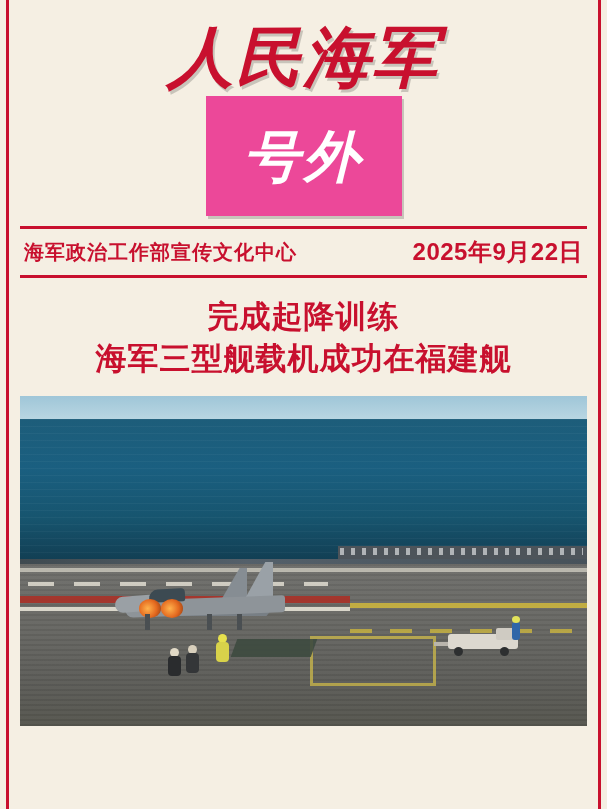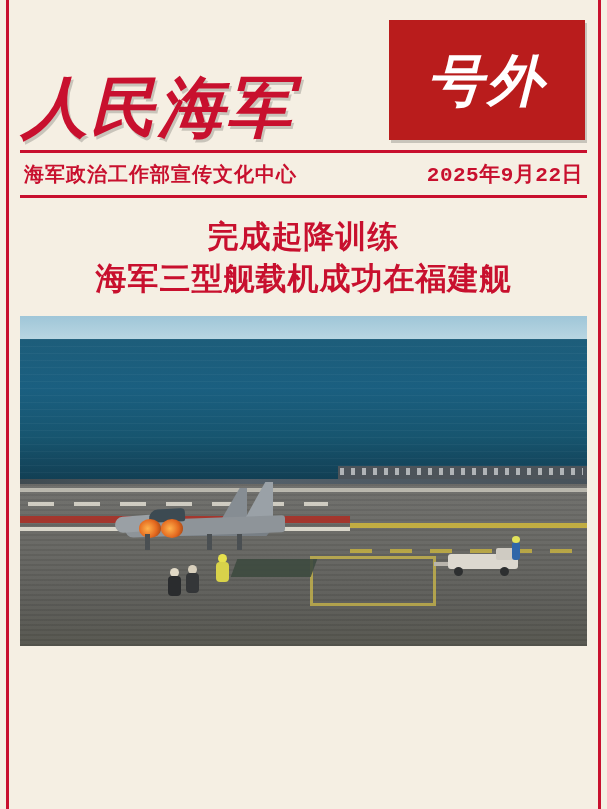--- a/index.html
+++ b/index.html
@@ -29,42 +29,43 @@
     width: 3px;
     background: #c8102e;
   }
   .edge-rule.left { left: 6px; }
   .edge-rule.right { right: 6px; }
 
   .masthead {
     position: relative;
     padding: 14px 22px 0 22px;
     display: flex;
-    align-items: flex-end;
+    align-items: center;
     justify-content: space-between;
+    flex-direction: column;
   }
   .title-block {
     position: relative;
     padding-top: 10px;
     flex: 0 0 auto;
   }
   .paper-title {
     font-family: "DejaVu Serif", serif;
     font-weight: bold;
     font-style: italic;
     font-size: 66px;
     line-height: 1;
     color: #c8102e;
     letter-spacing: 2px;
     text-shadow: 2px 3px 0 rgba(0,0,0,0.18);
     white-space: nowrap;
   }
   .extra-box {
     margin-top: 6px;
-    background: #b91c1c;
+    background: #ec4899;
     width: 196px;
     height: 120px;
     display: flex;
     align-items: center;
     justify-content: center;
     box-shadow: 2px 3px 0 rgba(0,0,0,0.18);
   }
   .extra-box .extra-text {
     font-family: "DejaVu Serif", serif;
     font-weight: bold;
@@ -87,23 +88,23 @@
     text-align: center;
   }
   .subhead-row .org {
     font-family: "DejaVu Sans", sans-serif;
     font-weight: bold;
     font-size: 20px;
     color: #c8102e;
     letter-spacing: 1px;
   }
   .subhead-row .pubdate {
-    font-family: Liberation Mono, monospace;
+    font-family: Liberation Sans, sans-serif;
     font-weight: bold;
-    font-size: 21px;
+    font-size: 24px;
     color: #c8102e;
     letter-spacing: 0.5px;
   }
 
   .headline {
     margin: 18px 26px 0 26px;
     text-align: center;
     font-family: "DejaVu Sans", sans-serif;
     font-weight: bold;
     font-size: 31px;

